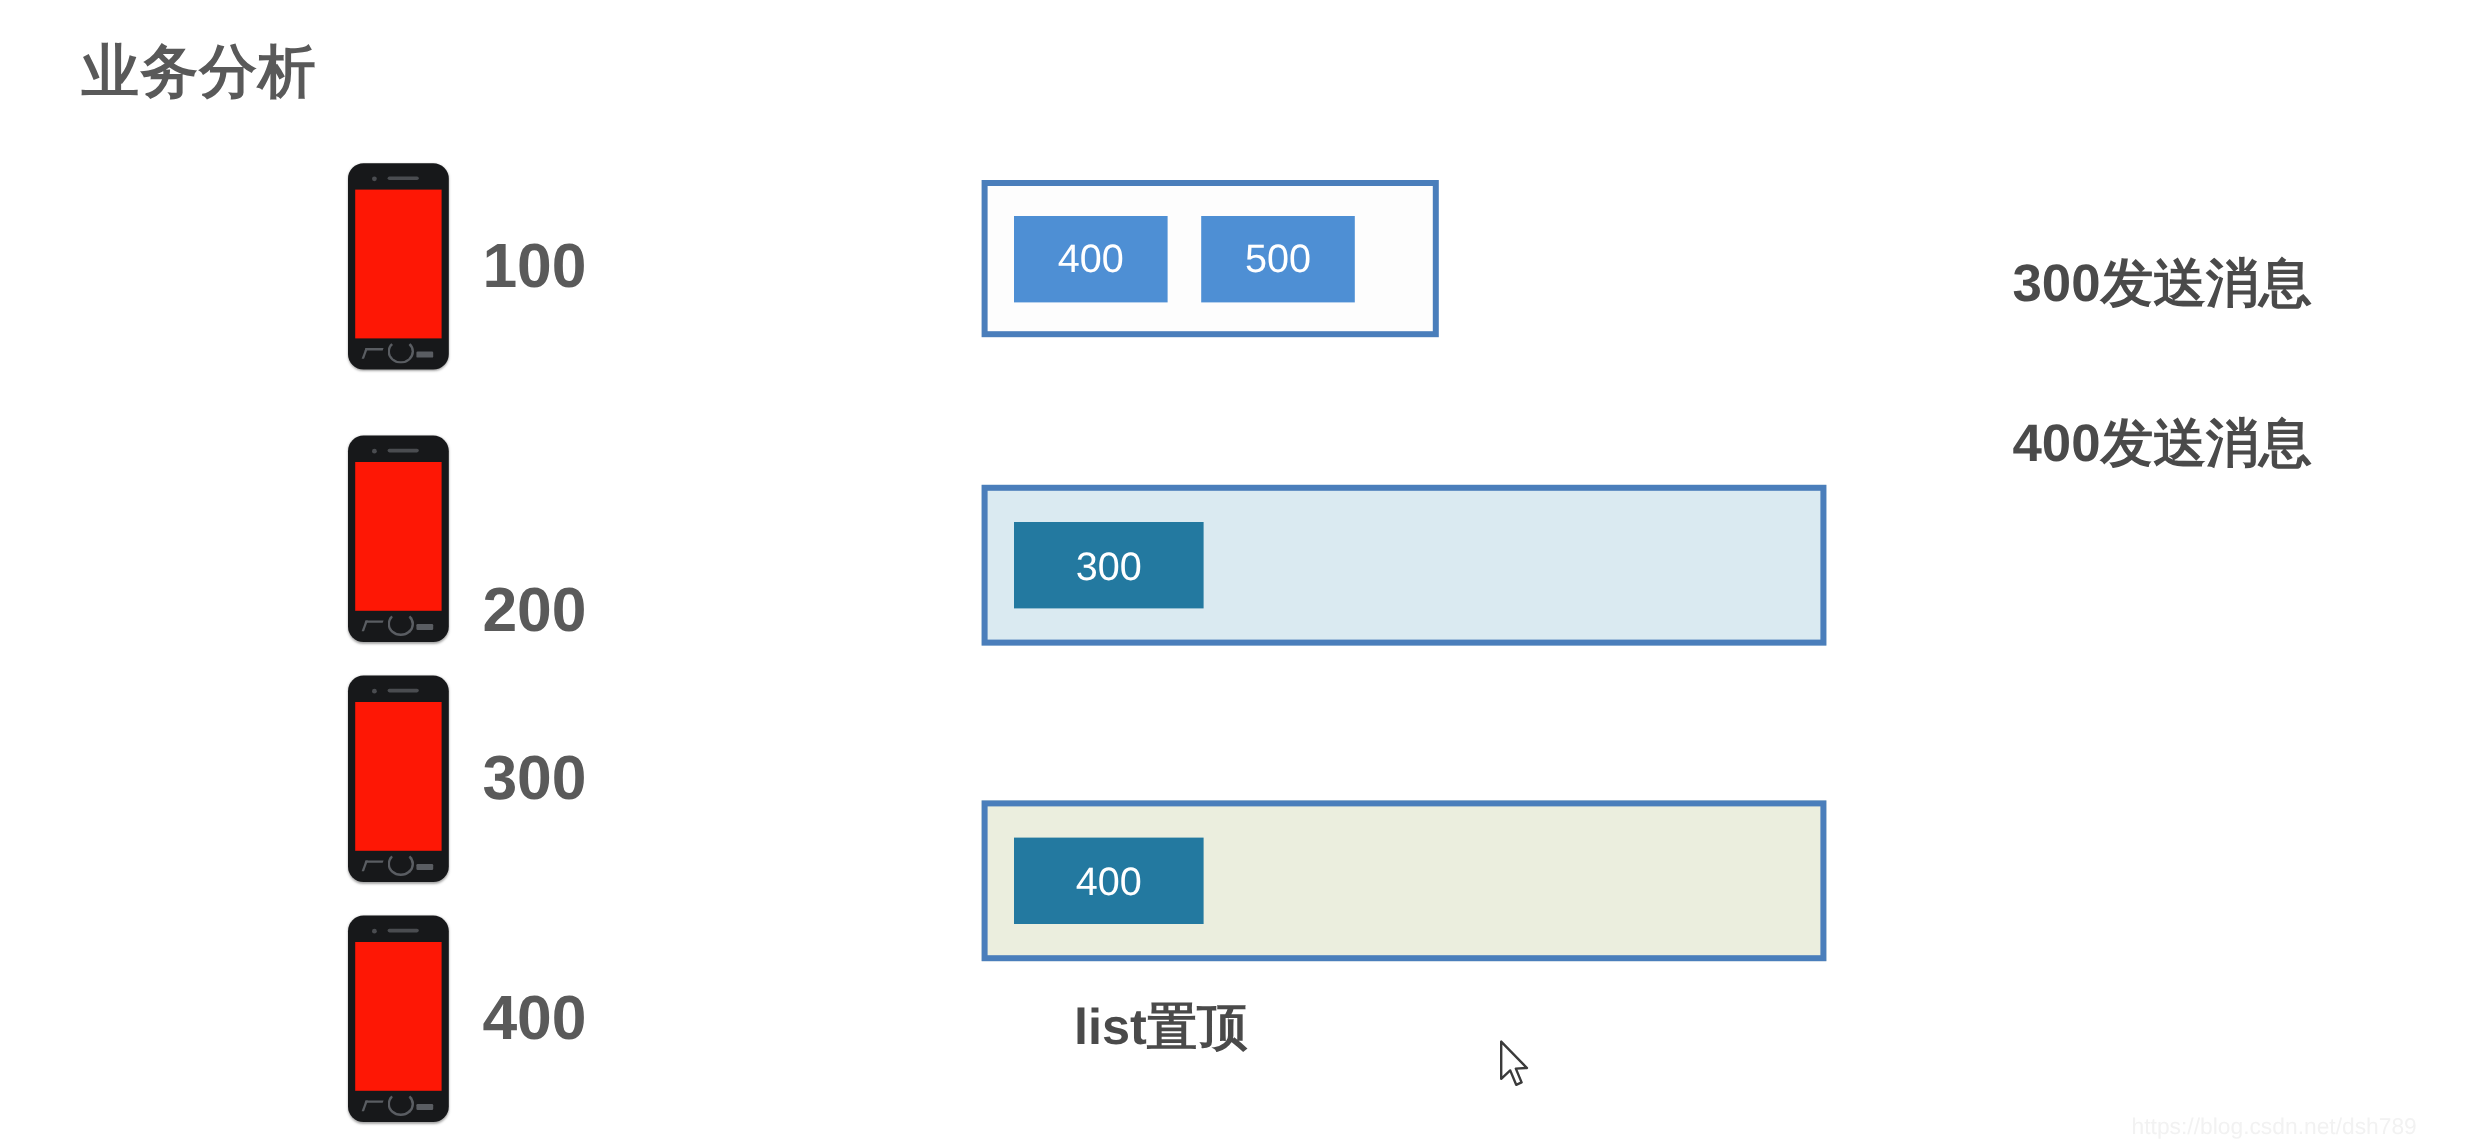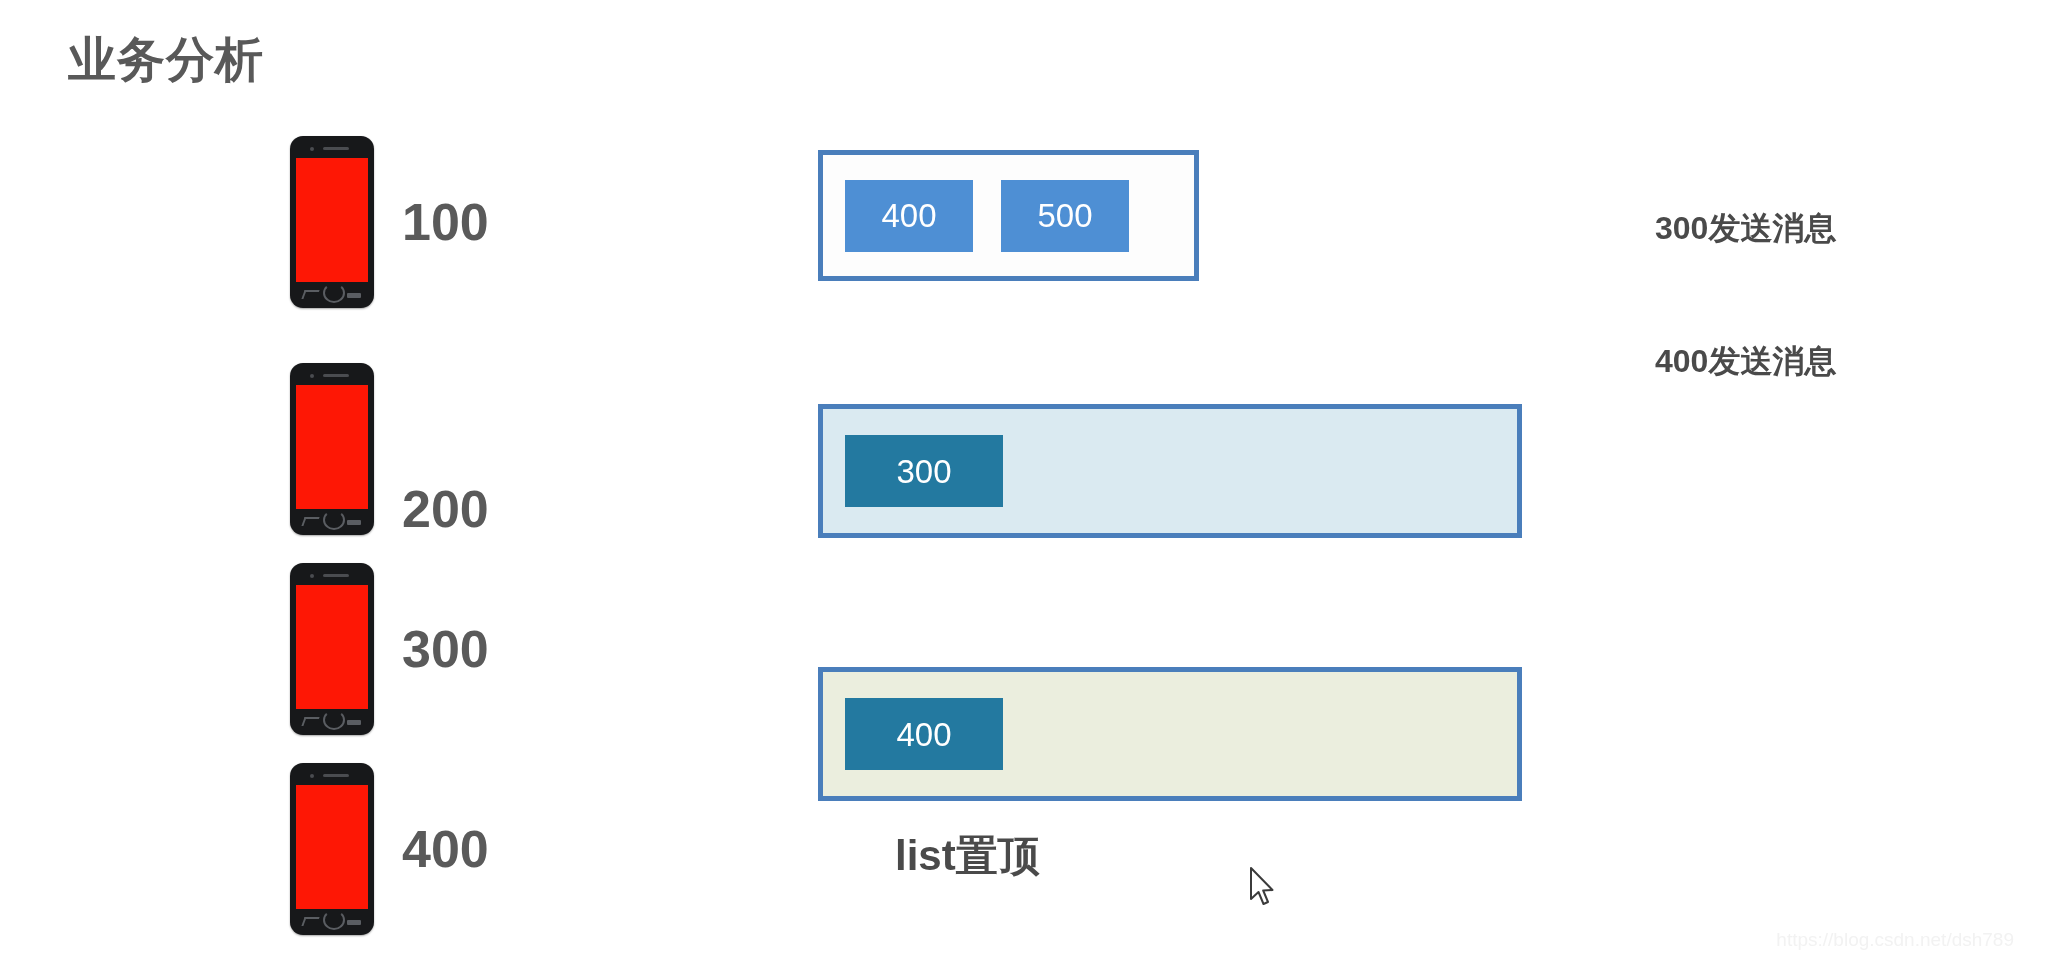--- a/index.html
+++ b/index.html
@@ -156,24 +156,25 @@
     position: absolute;
     font-size: 42px;
     font-weight: bold;
     color: #4a4a4a;
     white-space: nowrap;
   }
 
   
   .note {
     position: absolute;
-    font-size: 32px;
+    font-size: 44px;
     font-weight: bold;
     color: #4a4a4a;
     white-space: nowrap;
+    margin-left: 22px;
   }
 
   
   .cursor {
     position: absolute;
     left: 1248px;
     top: 866px;
     width: 28px;
     height: 42px;
     pointer-events: none;

